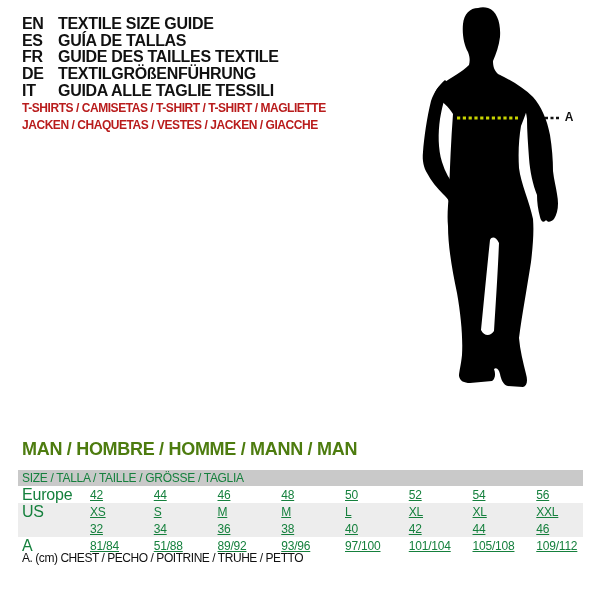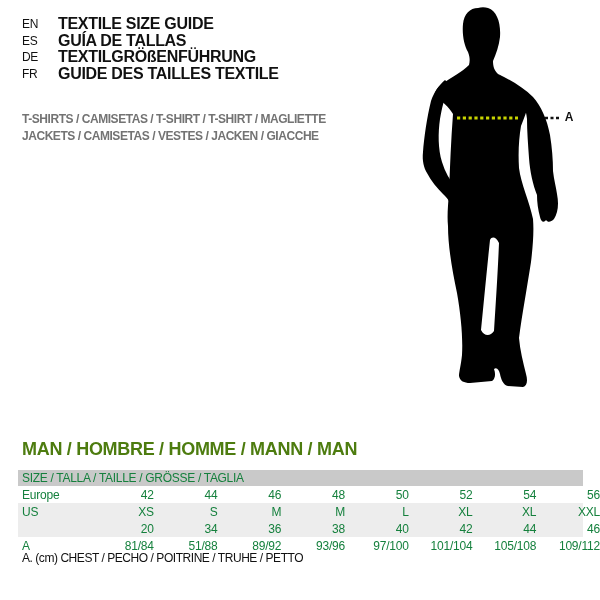--- a/index.html
+++ b/index.html
@@ -3,25 +3,25 @@
 <meta charset="utf-8">
 <style>
   * { margin:0; padding:0; box-sizing:border-box; }
   html,body { width:600px; height:600px; background:#ffffff; overflow:hidden;
               font-family:"Liberation Sans", sans-serif; }
   .abs { position:absolute; }
 
   
   .langs { left:22px; top:16px; color:#111; }
   .lang-row { display:flex; height:16.6px; align-items:center; }
-  .lang-code { width:36px; font-size:12px; font-weight:400; letter-spacing:-0.3px; }
+  .lang-code { width:36px; font-size:16px; font-weight:700; letter-spacing:-0.3px; }
   .lang-label { font-size:16px; font-weight:700; letter-spacing:-0.3px; white-space:nowrap; }
 
   
-  .categories { left:22px; top:111px; color:#737373; }
+  .categories { left:22px; top:100px; color:#b91c1c; }
   .cat-line { height:16.6px; display:flex; align-items:center; font-size:12px;
               font-weight:700; letter-spacing:-0.45px; white-space:nowrap; }
 
   
   .figure-svg { left:415px; top:5px; width:170px; height:390px; }
   .measure-label { left:561px; top:110px; width:16px; text-align:center;
                    font-size:12px; font-weight:700; color:#111; }
 
   
   .section-title { left:22px; top:439px; font-size:18px; font-weight:700;
@@ -31,53 +31,57 @@
   .size-table { left:18px; top:446px; width:582px; color:#15803d;margin-top:24px; }
   .thead { position:relative; height:16px; display:flex; align-items:center; }
   .thead::before { content:""; position:absolute; top:0; bottom:0; left:0; right:17px;
                    background:#c9c9c9; }
   .thead-text { position:relative; z-index:1; padding-left:4px; font-size:12px;
                 letter-spacing:-0.3px; white-space:nowrap; }
   .trow { position:relative; height:17px; display:flex; align-items:center; }
   .trow.shaded::before { content:""; position:absolute; top:0; bottom:0; left:0; right:17px;
                          background:#ededed; }
   .tlabel { position:relative; z-index:1; width:72px; padding-left:4px;
-            font-size:12px; letter-spacing:-0.2px; }
-  .tcell { position:relative; z-index:1; flex:1; text-align:right; font-size:12px;
-           letter-spacing:-0.2px; }
+            font-size:16px; letter-spacing:-0.2px; }
+  .tcell { position:relative; z-index:1; flex:1; text-align:left; font-size:12px;
+           letter-spacing:-0.2px;text-decoration:underline; }
 
   
   .footnote { left:22px; top:551px; font-size:12px; font-weight:400;
               letter-spacing:-0.45px; color:#111; white-space:nowrap; }
 </style>
 </head>
 <body>
 
 <div class="abs langs">
   <div class="lang-row">
     <span class="lang-code">EN</span>
     <span class="lang-label">TEXTILE SIZE GUIDE</span>
   </div>
   <div class="lang-row">
     <span class="lang-code">ES</span>
     <span class="lang-label">GUÍA DE TALLAS</span>
   </div>
   <div class="lang-row">
+    <span class="lang-code">FR</span>
+    <span class="lang-label">GUIDE DES TAILLES TEXTILE</span>
+  </div>
+  <div class="lang-row">
     <span class="lang-code">DE</span>
     <span class="lang-label">TEXTILGRÖßENFÜHRUNG</span>
   </div>
   <div class="lang-row">
-    <span class="lang-code">FR</span>
-    <span class="lang-label">GUIDE DES TAILLES TEXTILE</span>
+    <span class="lang-code">IT</span>
+    <span class="lang-label">GUIDA ALLE TAGLIE TESSILI</span>
   </div>
 </div>
 
 <div class="abs categories">
   <div class="cat-line">T-SHIRTS / CAMISETAS / T-SHIRT / T-SHIRT / MAGLIETTE</div>
-  <div class="cat-line">JACKETS / CAMISETAS / VESTES / JACKEN / GIACCHE</div>
+  <div class="cat-line">JACKEN / CHAQUETAS / VESTES / JACKEN / GIACCHE</div>
 </div>
 
 <svg class="abs figure-svg" viewBox="415 5 170 390">
   <path fill="#000000" d="M478 8 C470 8 464 14 463 24 C462 34 464 45 468 52 C470 57 470 61 469 65
            C462 72 452 77 442 84 C438 87 435 91 434 96 C442 101 449 107 453 114
            C451 140 450 166 449 192 C448 206 447 216 448 226 C448 246 452 269 457 293
            C461 316 463 338 462 355 C461 365 459 372 459 376 C460 381 464 383 470 383
            L492 381 C495 379 496 374 494 369 C497 367 499 370 500 374
            C501 379 503 385 508 386 L523 387 C527 386 528 381 526 374
            C523 362 520 350 519 338 C522 315 527 288 531 262 C533 245 534 231 533 219
@@ -126,21 +130,21 @@
     <div class="tcell">M</div>
     <div class="tcell">M</div>
     <div class="tcell">L</div>
     <div class="tcell">XL</div>
     <div class="tcell">XL</div>
     <div class="tcell">XXL</div>
   </div>
 
   <div class="trow shaded">
     <div class="tlabel"></div>
-    <div class="tcell">20</div>
+    <div class="tcell">32</div>
     <div class="tcell">34</div>
     <div class="tcell">36</div>
     <div class="tcell">38</div>
     <div class="tcell">40</div>
     <div class="tcell">42</div>
     <div class="tcell">44</div>
     <div class="tcell">46</div>
   </div>
 
   <div class="trow">

